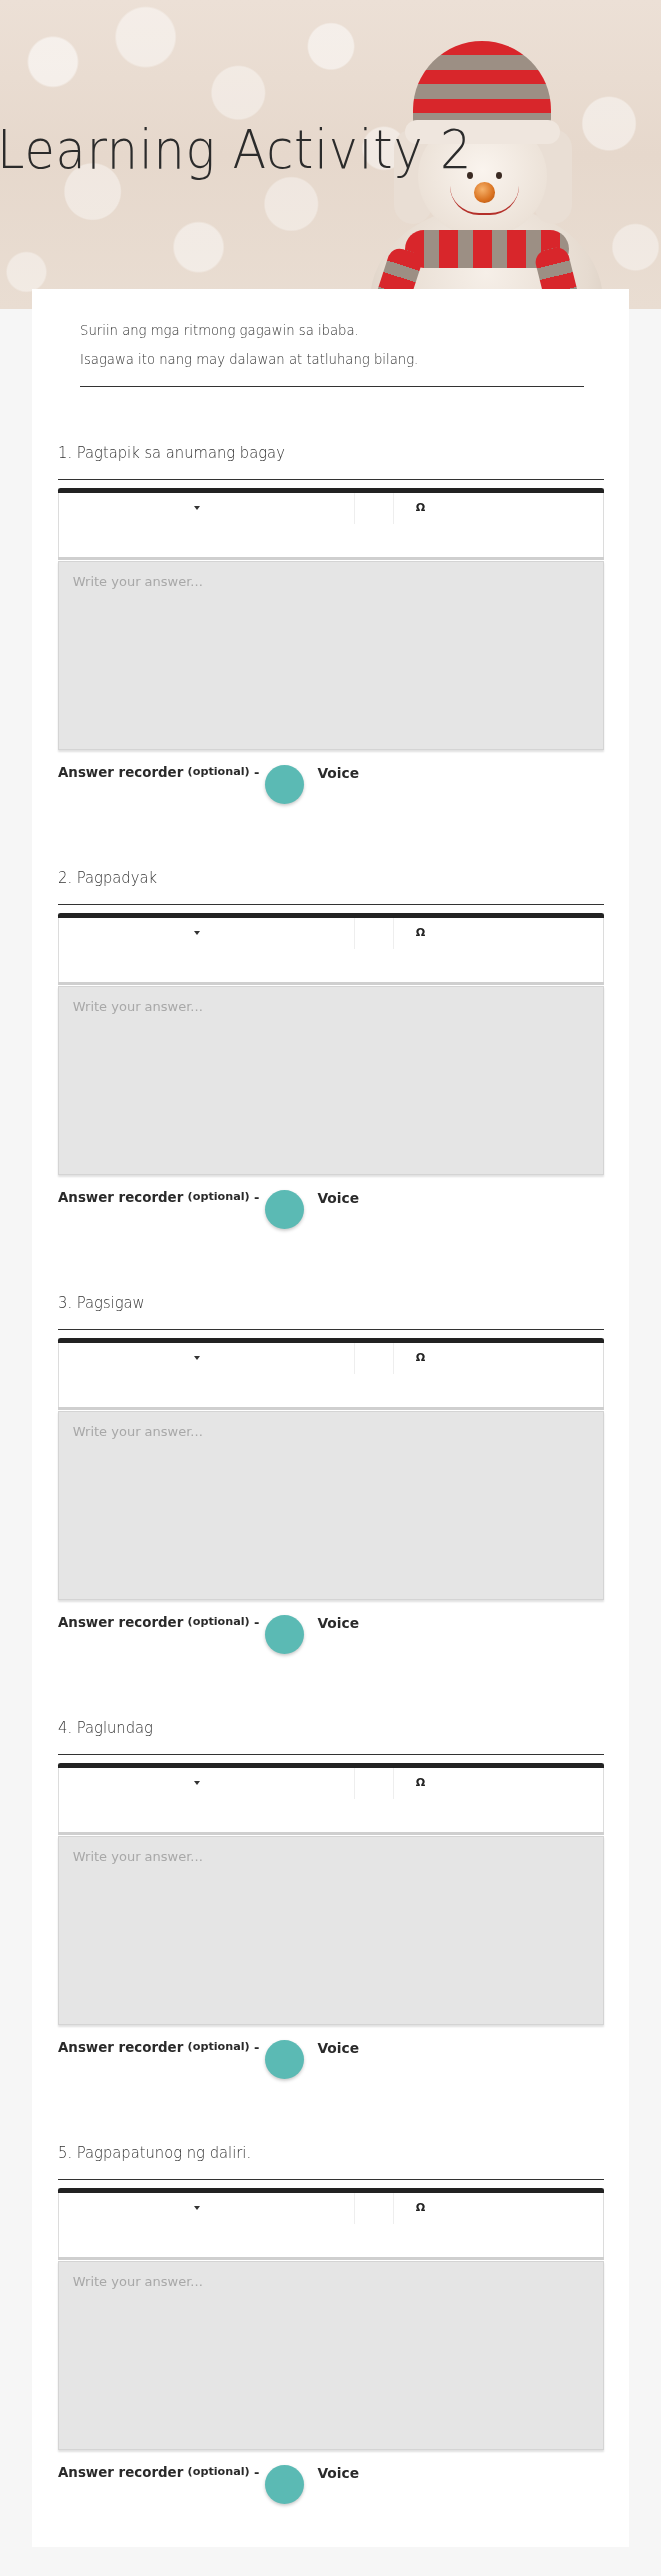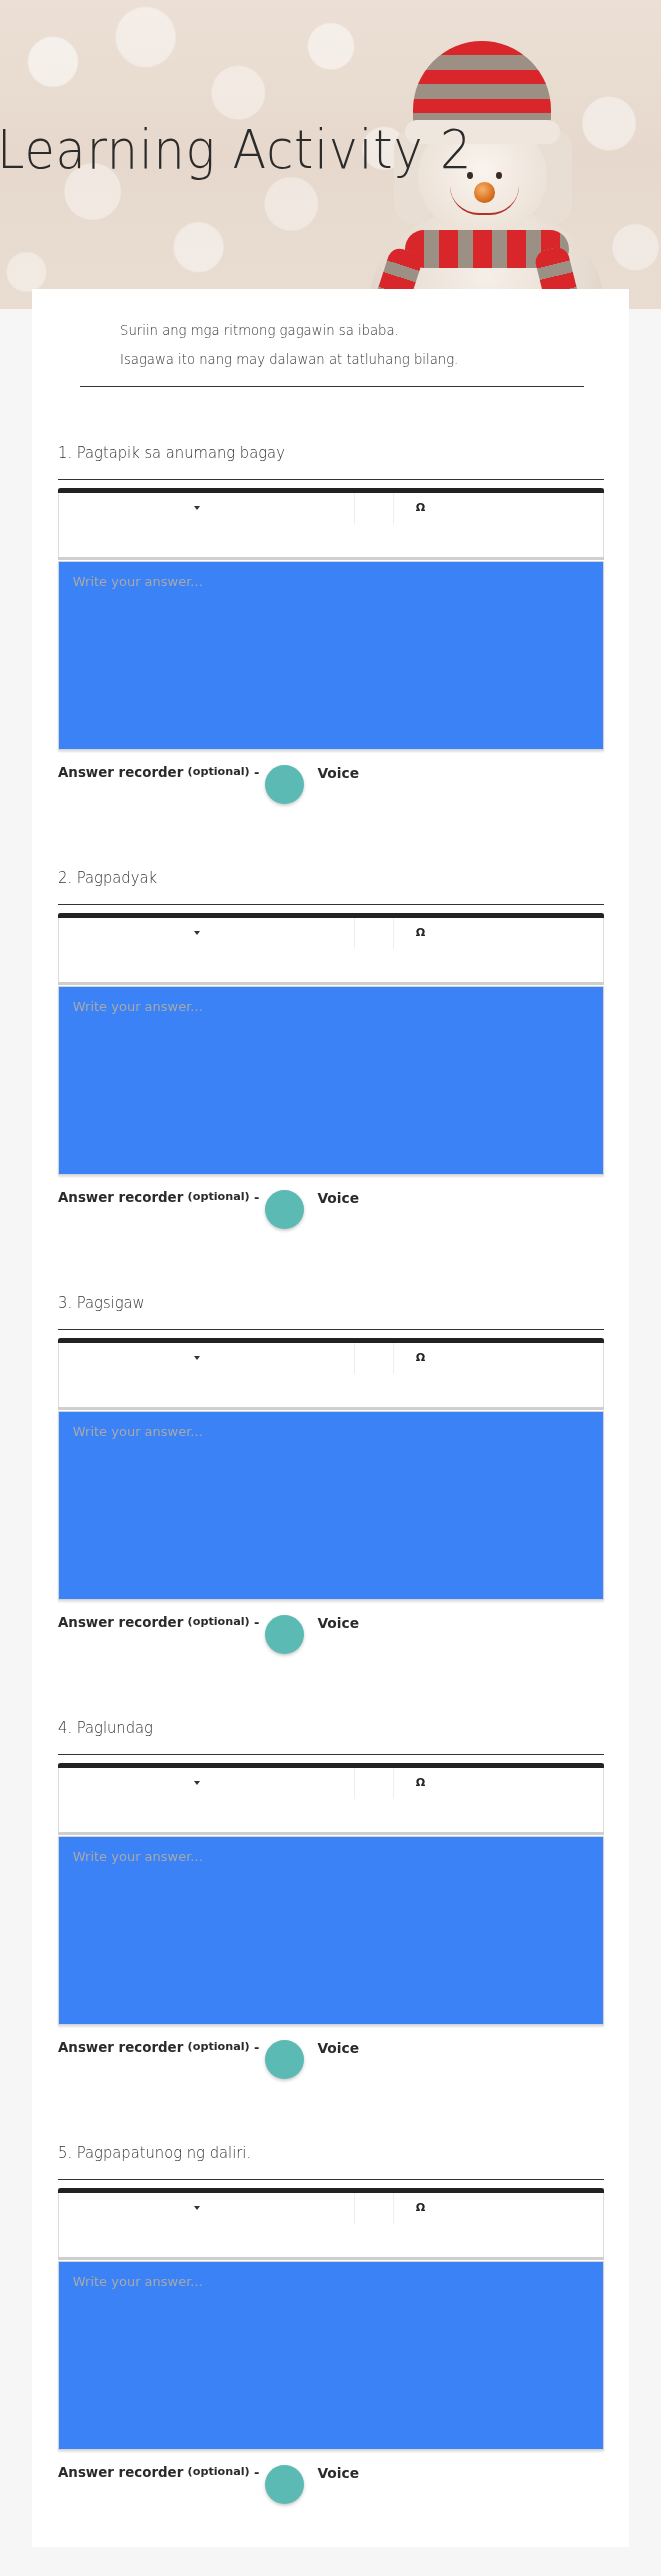--- a/index.html
+++ b/index.html
@@ -44,21 +44,21 @@
   .sm-mouth { position: absolute; left: 97px; top: 152px; width: 69px; height: 29px; border-bottom: 2.6px solid #b4302a; border-radius: 0 0 34px 34px; }
   .sm-scarf { position: absolute; left: 52px; top: 196px; width: 164px; height: 38px; border-radius: 19px;
     background: repeating-linear-gradient(90deg, #d8262b 0 19px, #9c8f84 19px 34px); }
   .sm-scarf-tail-l { position: absolute; left: 26px; top: 215px; width: 34px; height: 78px; border-radius: 12px; transform: rotate(18deg);
     background: repeating-linear-gradient(180deg, #d8262b 0 15.5px, #9c8f84 15.5px 27.6px); }
   .sm-scarf-tail-r { position: absolute; left: 190px; top: 214px; width: 34px; height: 86px; border-radius: 12px; transform: rotate(-14deg);
     background: repeating-linear-gradient(180deg, #d8262b 0 15.5px, #9c8f84 15.5px 27.6px); }
 
   .card { position: absolute; left: 32px; top: 289px; width: 597px; height: 2258px; background: #ffffff; }
 
-  .intro { position: absolute; left: 48px; top: 26px; width: 500px; margin-left: 40px; }
+  .intro { position: absolute; left: 48px; top: 26px; width: 500px; }
   .intro p { font-family: "DejaVu Sans", sans-serif; font-weight: 200; font-size: 14.7px; line-height: 29px;
     color: #333; transform: scaleX(0.9); transform-origin: left center; white-space: nowrap; }
   .intro-divider { position: absolute; left: 48px; top: 97px; width: 504px; height: 0.9px; background: #333; }
 
   .question { position: absolute; left: 26px; width: 546px; }
   .q-title { position: absolute; left: 0; top: 0; font-family: "DejaVu Sans", sans-serif; font-weight: 200;
     font-size: 16.4px; line-height: 26px; color: #333; transform: scaleX(0.9); transform-origin: left center; white-space: nowrap; }
   .q-divider { position: absolute; left: 0; top: 39px; width: 546px; height: 0.9px; background: #333; }
 
   .editor { position: absolute; left: 0; top: 48px; width: 546px; }
@@ -68,21 +68,21 @@
   .tb-caret { position: absolute; left: 135px; top: 13px; width: 0; height: 0;
     border-left: 3.4px solid transparent; border-right: 3.4px solid transparent; border-top: 4.3px solid #333; }
   .tb-sep { position: absolute; top: 5.2px; width: 0.9px; height: 31px; background: #eeeeee; }
   .tb-btn { position: absolute; top: 5.2px; height: 31px; cursor: pointer; }
   .tb-omega { position: absolute; left: 346px; top: 5.2px; width: 31px; height: 31px; font-family: "DejaVu Sans", sans-serif;
     font-weight: bold; font-size: 11.2px; line-height: 29px; text-align: center; color: #222; cursor: pointer; }
   .toolbar-bottom { position: absolute; left: -0.9px; bottom: -1.7px; width: 546px; height: 2.6px; background: #cfcfcf; }
 
   .answer { display: block; width: 546px; height: 189px; margin-top: 1.7px; border: 0.9px solid #d4d4d4;
     box-shadow: 0 1.7px 1.7px rgba(0,0,0,.12); padding: 12px 13.8px; resize: none; outline: none;
-    font-family: "DejaVu Sans", sans-serif; font-size: 13px; color: #333; background: #3b82f6; }
+    font-family: "DejaVu Sans", sans-serif; font-size: 13px; color: #333; background: #e5e5e5; }
   .answer::placeholder { color: #a8a8a8; font-size: 13px; }
 
   .recorder { position: absolute; left: 0; top: 325px; height: 40px; width: 546px; display: flex; align-items: flex-start; }
   .rec-label { font-family: "DejaVu Sans", sans-serif; font-weight: bold; font-size: 13.4px; color: #2a2a2a; white-space: nowrap; }
   .rec-opt { font-family: "DejaVu Sans", sans-serif; font-weight: bold; font-size: 11.2px; color: #2a2a2a; margin-left: 4.3px; white-space: nowrap; }
   .rec-dash { font-family: "DejaVu Sans", sans-serif; font-weight: bold; font-size: 13px; margin-left: 4.3px; }
   .rec-btn { width: 39px; height: 39px; border-radius: 50%; background: #5bbab4; margin-left: 5.2px;
     box-shadow: 0 1.7px 3.4px rgba(0,0,0,.22); cursor: pointer; border: none; }
   .rec-voice { font-family: "DejaVu Sans", sans-serif; font-weight: bold; font-size: 13.8px; margin-left: 13.8px; color: #2a2a2a; }
 </style>

